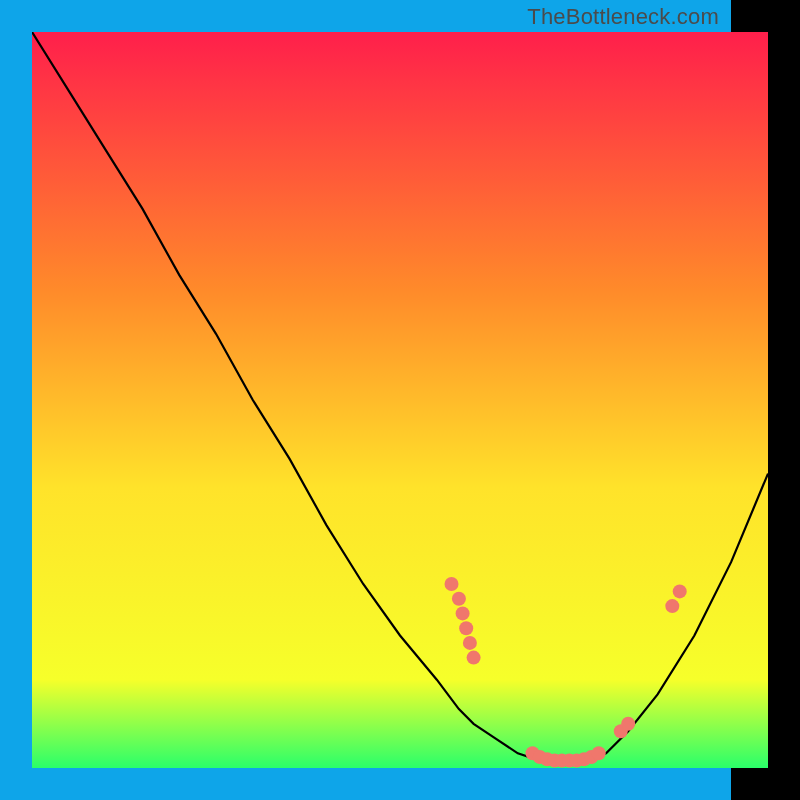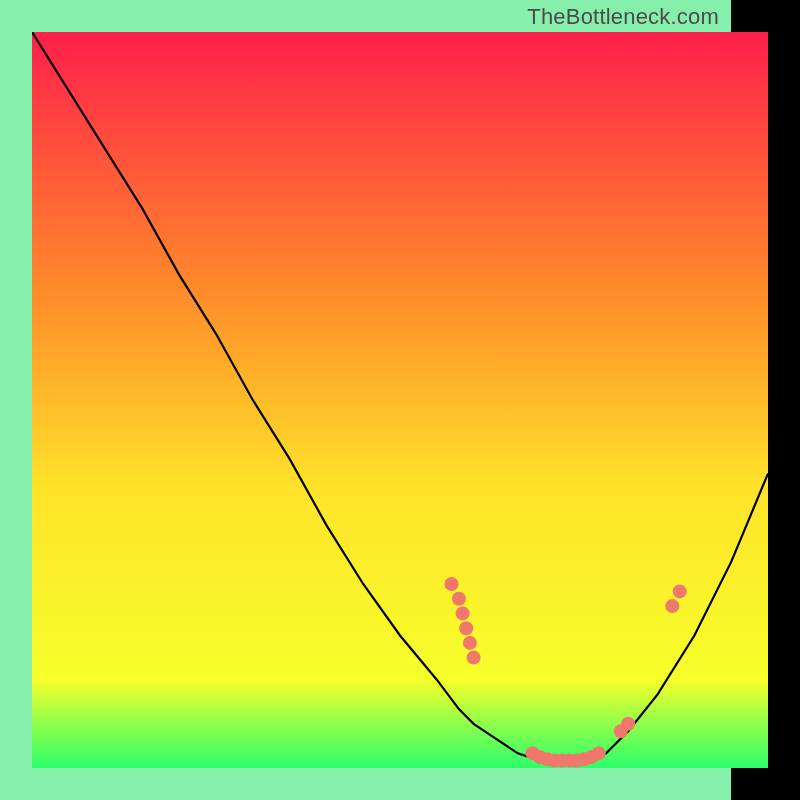--- a/index.html
+++ b/index.html
@@ -8,21 +8,21 @@
     width: 800px;
     height: 800px;
     background: #000;
     font-family: Arial, Helvetica, sans-serif;
     overflow: hidden;
   }
   .outer {
     position: relative;
     width: 731px;
     height: 800px;
-    background: #86efac;
+    background: #0ea5e9;
   }
   .watermark {
     position: absolute;
     top: 4px;
     right: 12px;
     color: #4b4b4b;
     font-size: 22px;
     letter-spacing: 0.2px;
     user-select: none;
   }

